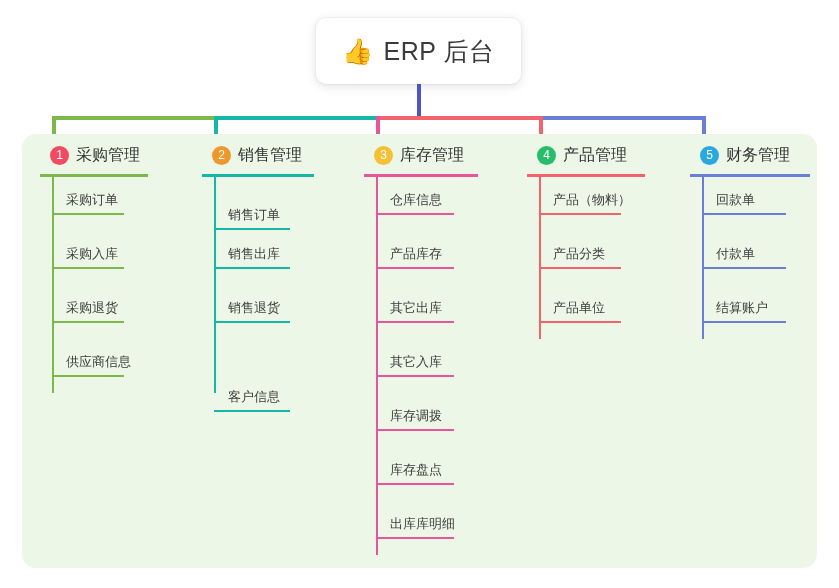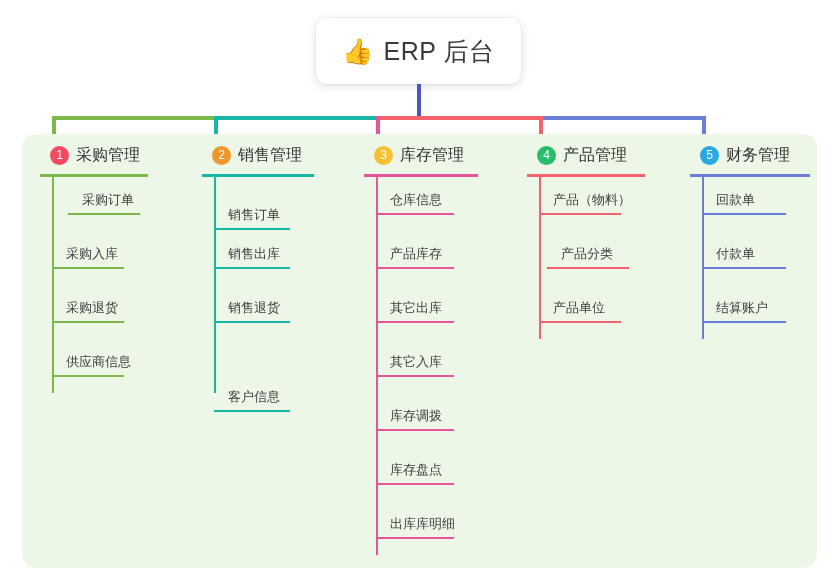--- a/index.html
+++ b/index.html
@@ -81,21 +81,21 @@
   <div class="panel"></div>
 
   <div id="columns">
       <div class="col" style="left: 40px; width: 150px;">
         <div class="col-head">
           <span class="badge" style="background: rgb(242, 74, 98);">1</span>
           <span class="col-title">采购管理</span>
         </div>
         <div class="head-rule" style="width: 108px; background: rgb(124, 185, 74);"></div>
         <div class="leaf-stem" style="background: rgb(124, 185, 74); height: 216px;"></div>
-        <div class="leaf" style="top: 48px; left: 16px; width: 150px; text-align: center;">
+        <div class="leaf" style="top: 48px; left: 0px; width: 150px; text-align: center;">
           <span class="leaf-label">采购订单</span>
           <div class="leaf-rule" style="background: rgb(124, 185, 74); width: 72px;"></div>
         </div>
         <div class="leaf" style="top: 102px; left: 0px; width: 150px; text-decoration: underline;">
           <span class="leaf-label">采购入库</span>
           <div class="leaf-rule" style="background: rgb(124, 185, 74); width: 72px;"></div>
         </div>
         <div class="leaf" style="top: 156px; left: 0px; width: 150px;">
           <span class="leaf-label">采购退货</span>
           <div class="leaf-rule" style="background: rgb(124, 185, 74); width: 72px;"></div>
@@ -169,21 +169,21 @@
         <div class="col-head">
           <span class="badge" style="background: rgb(39, 189, 107);">4</span>
           <span class="col-title">产品管理</span>
         </div>
         <div class="head-rule" style="width: 118px; background: rgb(244, 98, 108);"></div>
         <div class="leaf-stem" style="background: rgb(244, 98, 108); height: 162px;"></div>
         <div class="leaf" style="top: 48px; left: 0px; width: 150px;">
           <span class="leaf-label">产品（物料）</span>
           <div class="leaf-rule" style="background: rgb(244, 98, 108); width: 82px;"></div>
         </div>
-        <div class="leaf" style="top: 102px; left: 8px; width: 150px; font-family: Liberation Serif, serif;">
+        <div class="leaf" style="top: 102px; left: 0px; width: 150px; font-family: Liberation Serif, serif;">
           <span class="leaf-label">产品分类</span>
           <div class="leaf-rule" style="background: rgb(244, 98, 108); width: 82px;"></div>
         </div>
         <div class="leaf" style="top: 156px; left: 0px; width: 150px;">
           <span class="leaf-label">产品单位</span>
           <div class="leaf-rule" style="background: rgb(244, 98, 108); width: 82px;"></div>
         </div>
       </div>
       <div class="col" style="left: 690px; width: 128px;">
         <div class="col-head">

